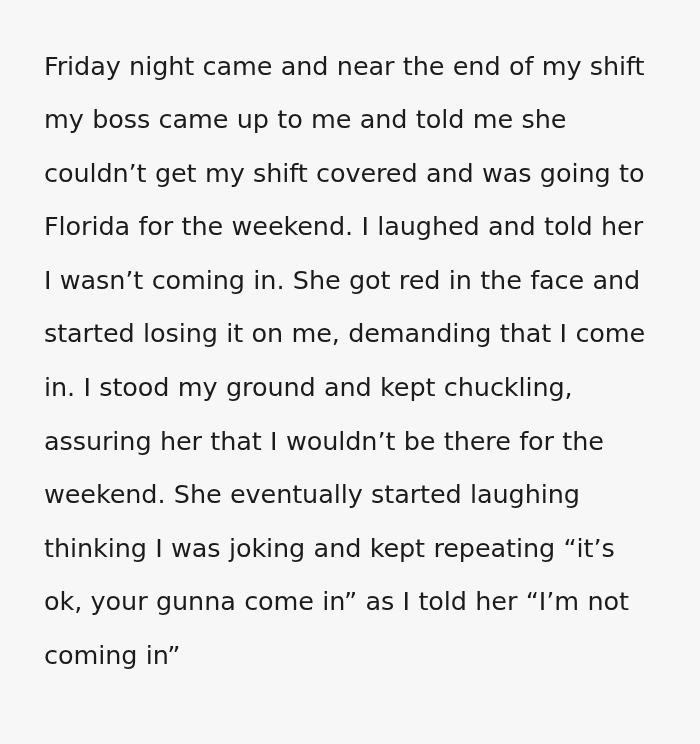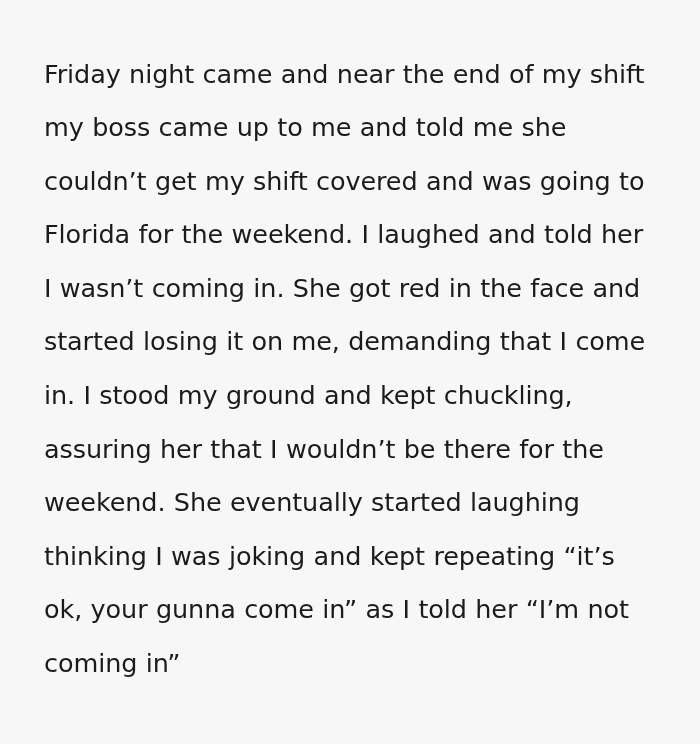--- a/index.html
+++ b/index.html
@@ -11,21 +11,21 @@
     height: 744px;
     background: #f7f7f7;
     font-family: "DejaVu Sans", sans-serif;
     overflow: hidden;
   }
   .page {
     box-sizing: border-box;
     width: 700px;
     height: 744px;
     background: #f7f7f7;
-    padding: 22px 44px 0 44px;
+    padding: 14px 44px 0 44px;
   }
   .story-text {
     color: #1b1b1b;
     font-size: 25.5px;
     line-height: 53.6px;
     letter-spacing: -0.1px;
     word-spacing: 0.4px;
     text-align: left;
     white-space: pre-wrap;
     font-family: "DejaVu Sans", sans-serif;

